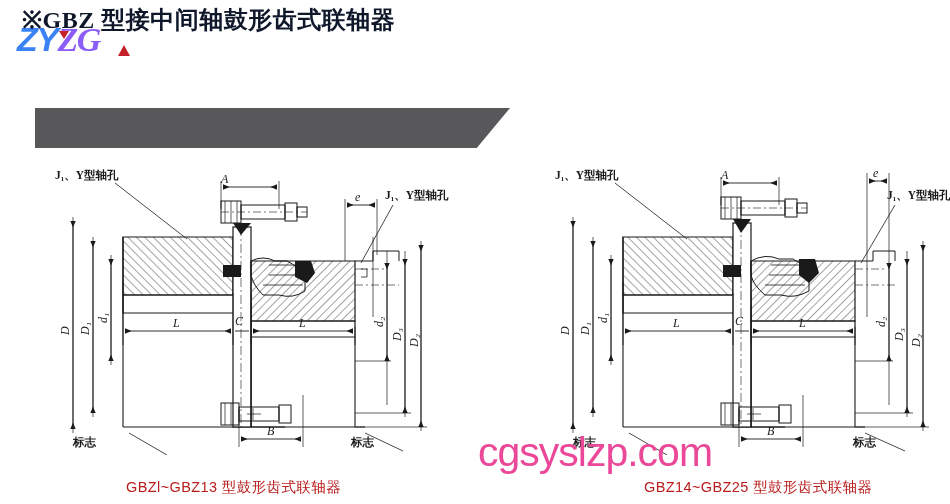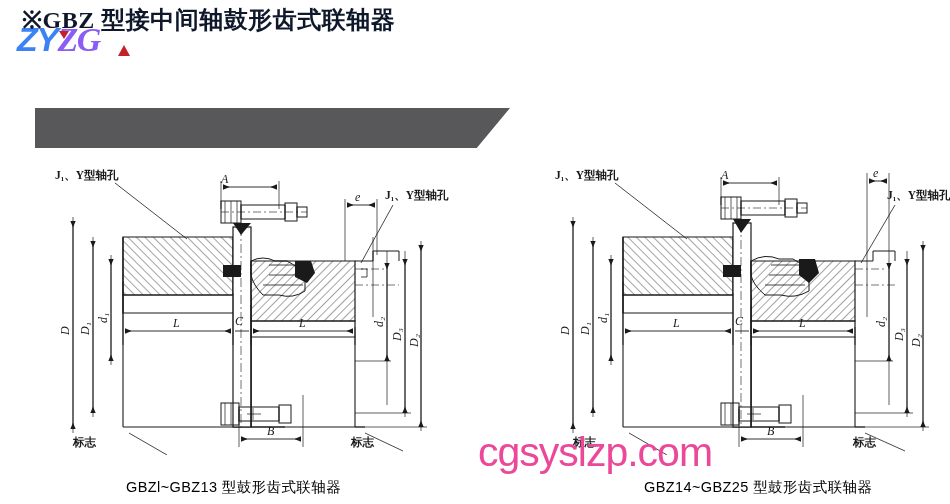--- a/index.html
+++ b/index.html
@@ -92,21 +92,21 @@
   #drawing-right { left: 555px; }
 
   .drawing svg { display: block; }
 
   
   .caption {
     position: absolute;
     top: 478px;
     font-family: "Liberation Sans", sans-serif;
     font-size: 14.5px;
-    color: #000000;
+    color: #b91c1c;
     white-space: nowrap;
     letter-spacing: 0.4px;
   }
   #caption-left  { left: 126px; }
   #caption-right { left: 644px; }
 
   
   .watermark {
     position: absolute;
     left: 478px;

